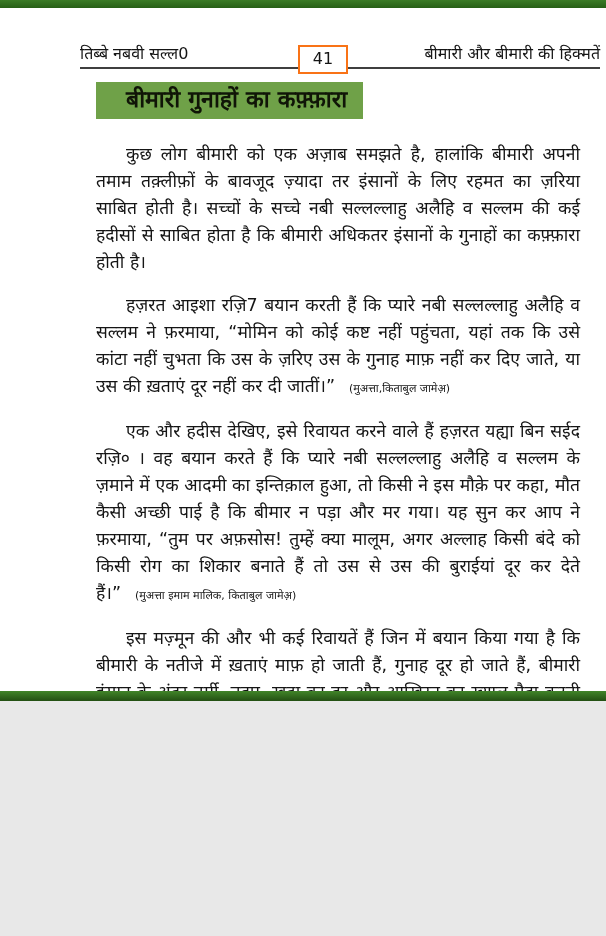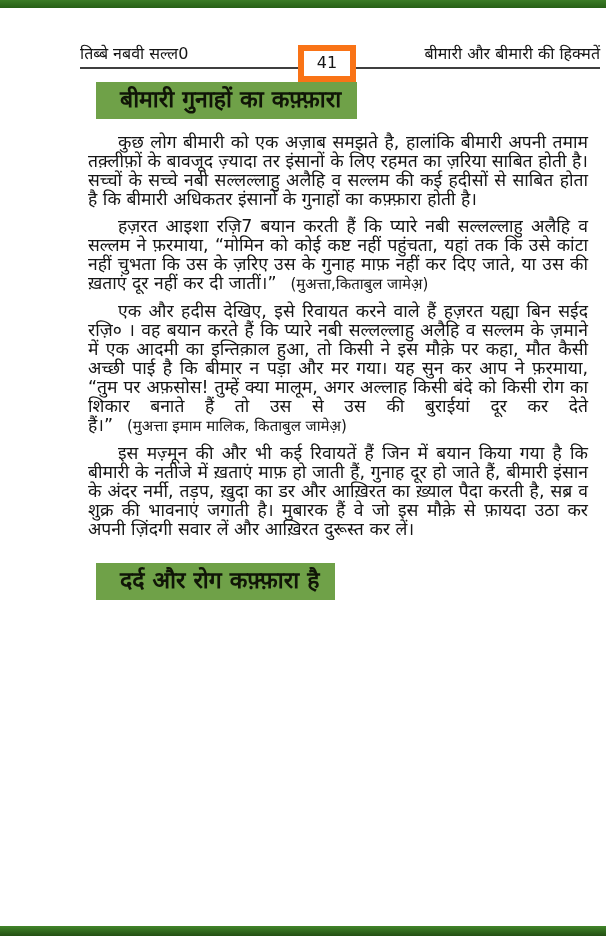--- a/index.html
+++ b/index.html
@@ -2,21 +2,21 @@
 <html><head>
 <meta charset="utf-8">
 <style>
   html,body{margin:0;padding:0;}
   body{
     font-family:"DejaVu Sans", sans-serif;
     background:#e8e8e8;
   }
   .page{
     position:relative;
-    width:606px;height:936px;
+    width:606px;height:701px;
     background:#ffffff;
     overflow:hidden;
     margin:0 auto;
     color:#151515;
   }
   .border-bar{
     position:absolute;left:0;width:606px;height:8px;
     background:linear-gradient(to bottom,#3b7b26,#275f16);
   }
   .border-bar.top{top:0;}
@@ -25,49 +25,49 @@
     position:absolute;top:40px;left:80px;right:6px;height:27px;
     border-bottom:2px solid #3f3f3f;
     font-size:16px;
   }
   .header-left{position:absolute;left:0;bottom:3px;white-space:nowrap;}
   .header-right{position:absolute;right:0;bottom:3px;white-space:nowrap;margin-left:32px;}
   .page-number-box{
     position:absolute;left:218px;top:5px;
     width:46px;height:25px;
     background:#ffffff;
-    border:6px solid #f97316;
+    border:2px solid #f97316;
     text-align:center;
     line-height:23px;
     font-size:16px;
     z-index:2;
   }
   .content{
     position:absolute;top:74px;left:80px;right:10px;
   }
   .section-heading{
     display:inline-block;
     margin:8px 11px 6px 16px;
-    padding:3px 16px 5px 24px;
+    padding:3px 16px 5px 30px;
     background:#6fa148;
     color:#101507;
     font-size:23px;
     font-weight:bold;
     line-height:1.25;
   }
   .section-heading.second{margin-top:16px;}
   p.body-para{
-    margin:8px;
+    margin:16px;
     font-size:17.5px;
-    line-height:19px;
+    line-height:27px;
     text-align:justify;
     text-indent:30px;
   }
   .citation{
-    font-size:15px;
+    font-size:11px;
     white-space:nowrap;
     margin-left:14px;
   }
   .citation:empty{display:none;margin:0;}
 </style>
 </head>
 <body>
 
 <div class="page">
 

